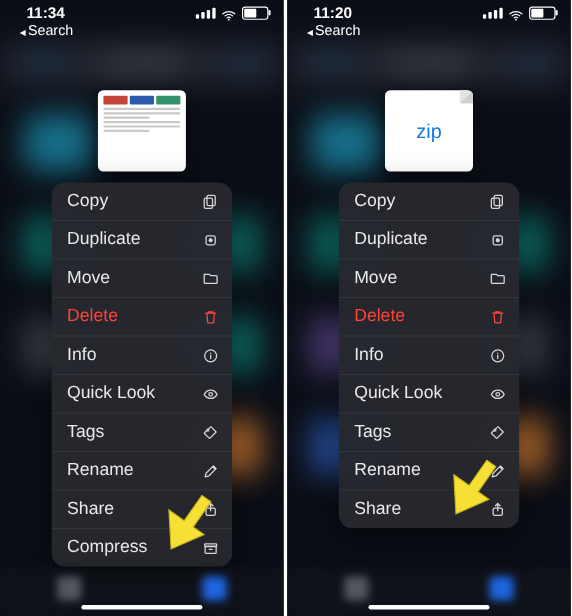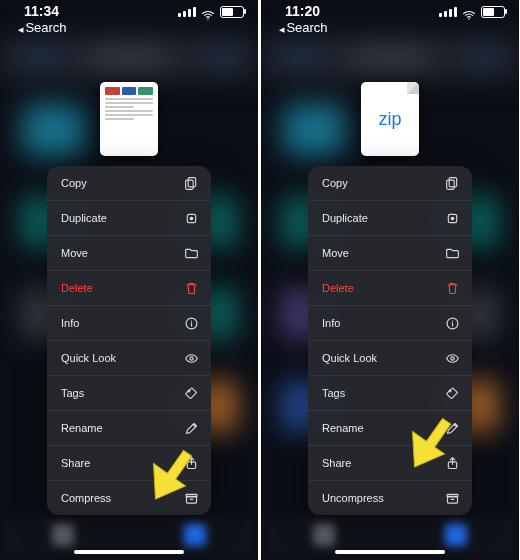--- a/index.html
+++ b/index.html
@@ -33,35 +33,35 @@
   .sig-dots i{display:block;width:3px;background:#fff;border-radius:1px;}
   .sig-dots i:nth-child(1){height:4px;}
   .sig-dots i:nth-child(2){height:6px;}
   .sig-dots i:nth-child(3){height:8px;}
   .sig-dots i:nth-child(4){height:10px;}
   .wifi{width:14px;height:10px;}
   .batt{position:relative;width:22px;height:10px;border:1px solid #fff;border-radius:3px;}
   .batt::after{content:"";position:absolute;right:-3px;top:2px;width:2px;height:5px;background:#fff;border-radius:1px;}
   .batt i{position:absolute;left:1px;top:1px;bottom:1px;width:50%;background:#fff;border-radius:1px;}
   
-  .file{position:absolute;top:82px;left:50%;transform:translateX(-50%);width:58px;height:74px;background:#fff;border-radius:5px;box-shadow:0 2px 10px rgba(0,0,0,.5);overflow:hidden;}
+  .file{position:absolute;top:82px;left:50%;transform:translateX(-50%);width:80px;height:74px;background:#fff;border-radius:5px;box-shadow:0 2px 10px rgba(0,0,0,.5);overflow:hidden;}
   .file.doc{padding:5px;box-sizing:border-box;}
   .doc-strip{height:8px;display:flex;gap:2px;margin-bottom:3px;}
   .doc-strip i{flex:1;border-radius:1px;}
   .doc-strip i:nth-child(1){background:#c54438;}
   .doc-strip i:nth-child(2){background:#295caa;}
   .doc-strip i:nth-child(3){background:#33936d;}
   .doc-line{height:2px;background:#c9c9c9;margin:2px 0;border-radius:1px;}
   .doc-line.short{width:60%;}
   .file.zip{display:flex;align-items:center;justify-content:center;}
   .file.zip span{color:#1777e0;font-size:18px;font-weight:500;}
   .fold{position:absolute;top:0;right:0;width:12px;height:12px;background:linear-gradient(135deg,#e4e4e4 50%,#cfcfcf 50%);}
   
   .menu{position:absolute;left:50%;transform:translateX(-50%);width:164px;background:rgba(38,40,46,.98);border-radius:12px;overflow:hidden;box-shadow:0 8px 30px rgba(0,0,0,.5);}
-  .row{position:relative;height:34px;line-height:34px;padding:0 14px;color:#e9e9ec;font-size:11px;border-top:1px solid rgba(255,255,255,.07);}
+  .row{position:relative;height:34px;line-height:34px;padding:0 14px;color:#e9e9ec;font-size:16px;border-top:1px solid rgba(255,255,255,.07);}
   .row:first-child{border-top:none;}
   .row.delete{color:#ff4438;}
   .row .ico{position:absolute;right:12px;top:50%;transform:translateY(-50%);width:16px;height:16px;display:flex;align-items:center;justify-content:center;}
   .row .ico svg{width:15px;height:15px;stroke:#d6d6d9;stroke-width:1.4;fill:none;stroke-linecap:round;stroke-linejoin:round;}
   .row.delete .ico svg{stroke:#ff4438;}
   
   .arrow{position:absolute;width:70px;height:70px;}
   .arrow svg{width:100%;height:100%;}
   
   .homebar{position:absolute;bottom:6px;left:50%;transform:translateX(-50%);width:110px;height:4px;border-radius:3px;background:#fefefe;}
@@ -319,25 +319,20 @@
         <div class="row"><span>Rename</span><span class="ico">
             <svg viewBox="0 0 18 18">
               <use href="#i-pencil"></use>
             </svg>
           </span></div>
         <div class="row"><span>Share</span><span class="ico">
             <svg viewBox="0 0 18 18">
               <use href="#i-share"></use>
             </svg>
           </span></div>
-        <div class="row"><span>Uncompress</span><span class="ico">
-            <svg viewBox="0 0 18 18">
-              <use href="#i-archive"></use>
-            </svg>
-          </span></div>
       </div>
 
     <div class="arrow" style="left:134px;top:410px">
       <svg viewBox="0 0 70 70">
           <g transform="rotate(35 35 35)">
         <path d="M30 6 h10 v28 h12 L35 62 13 34 h17 z" fill="#f7e036" stroke="#c9b41a" stroke-width="1"></path>
       </g>
         </svg>
     </div>
 

